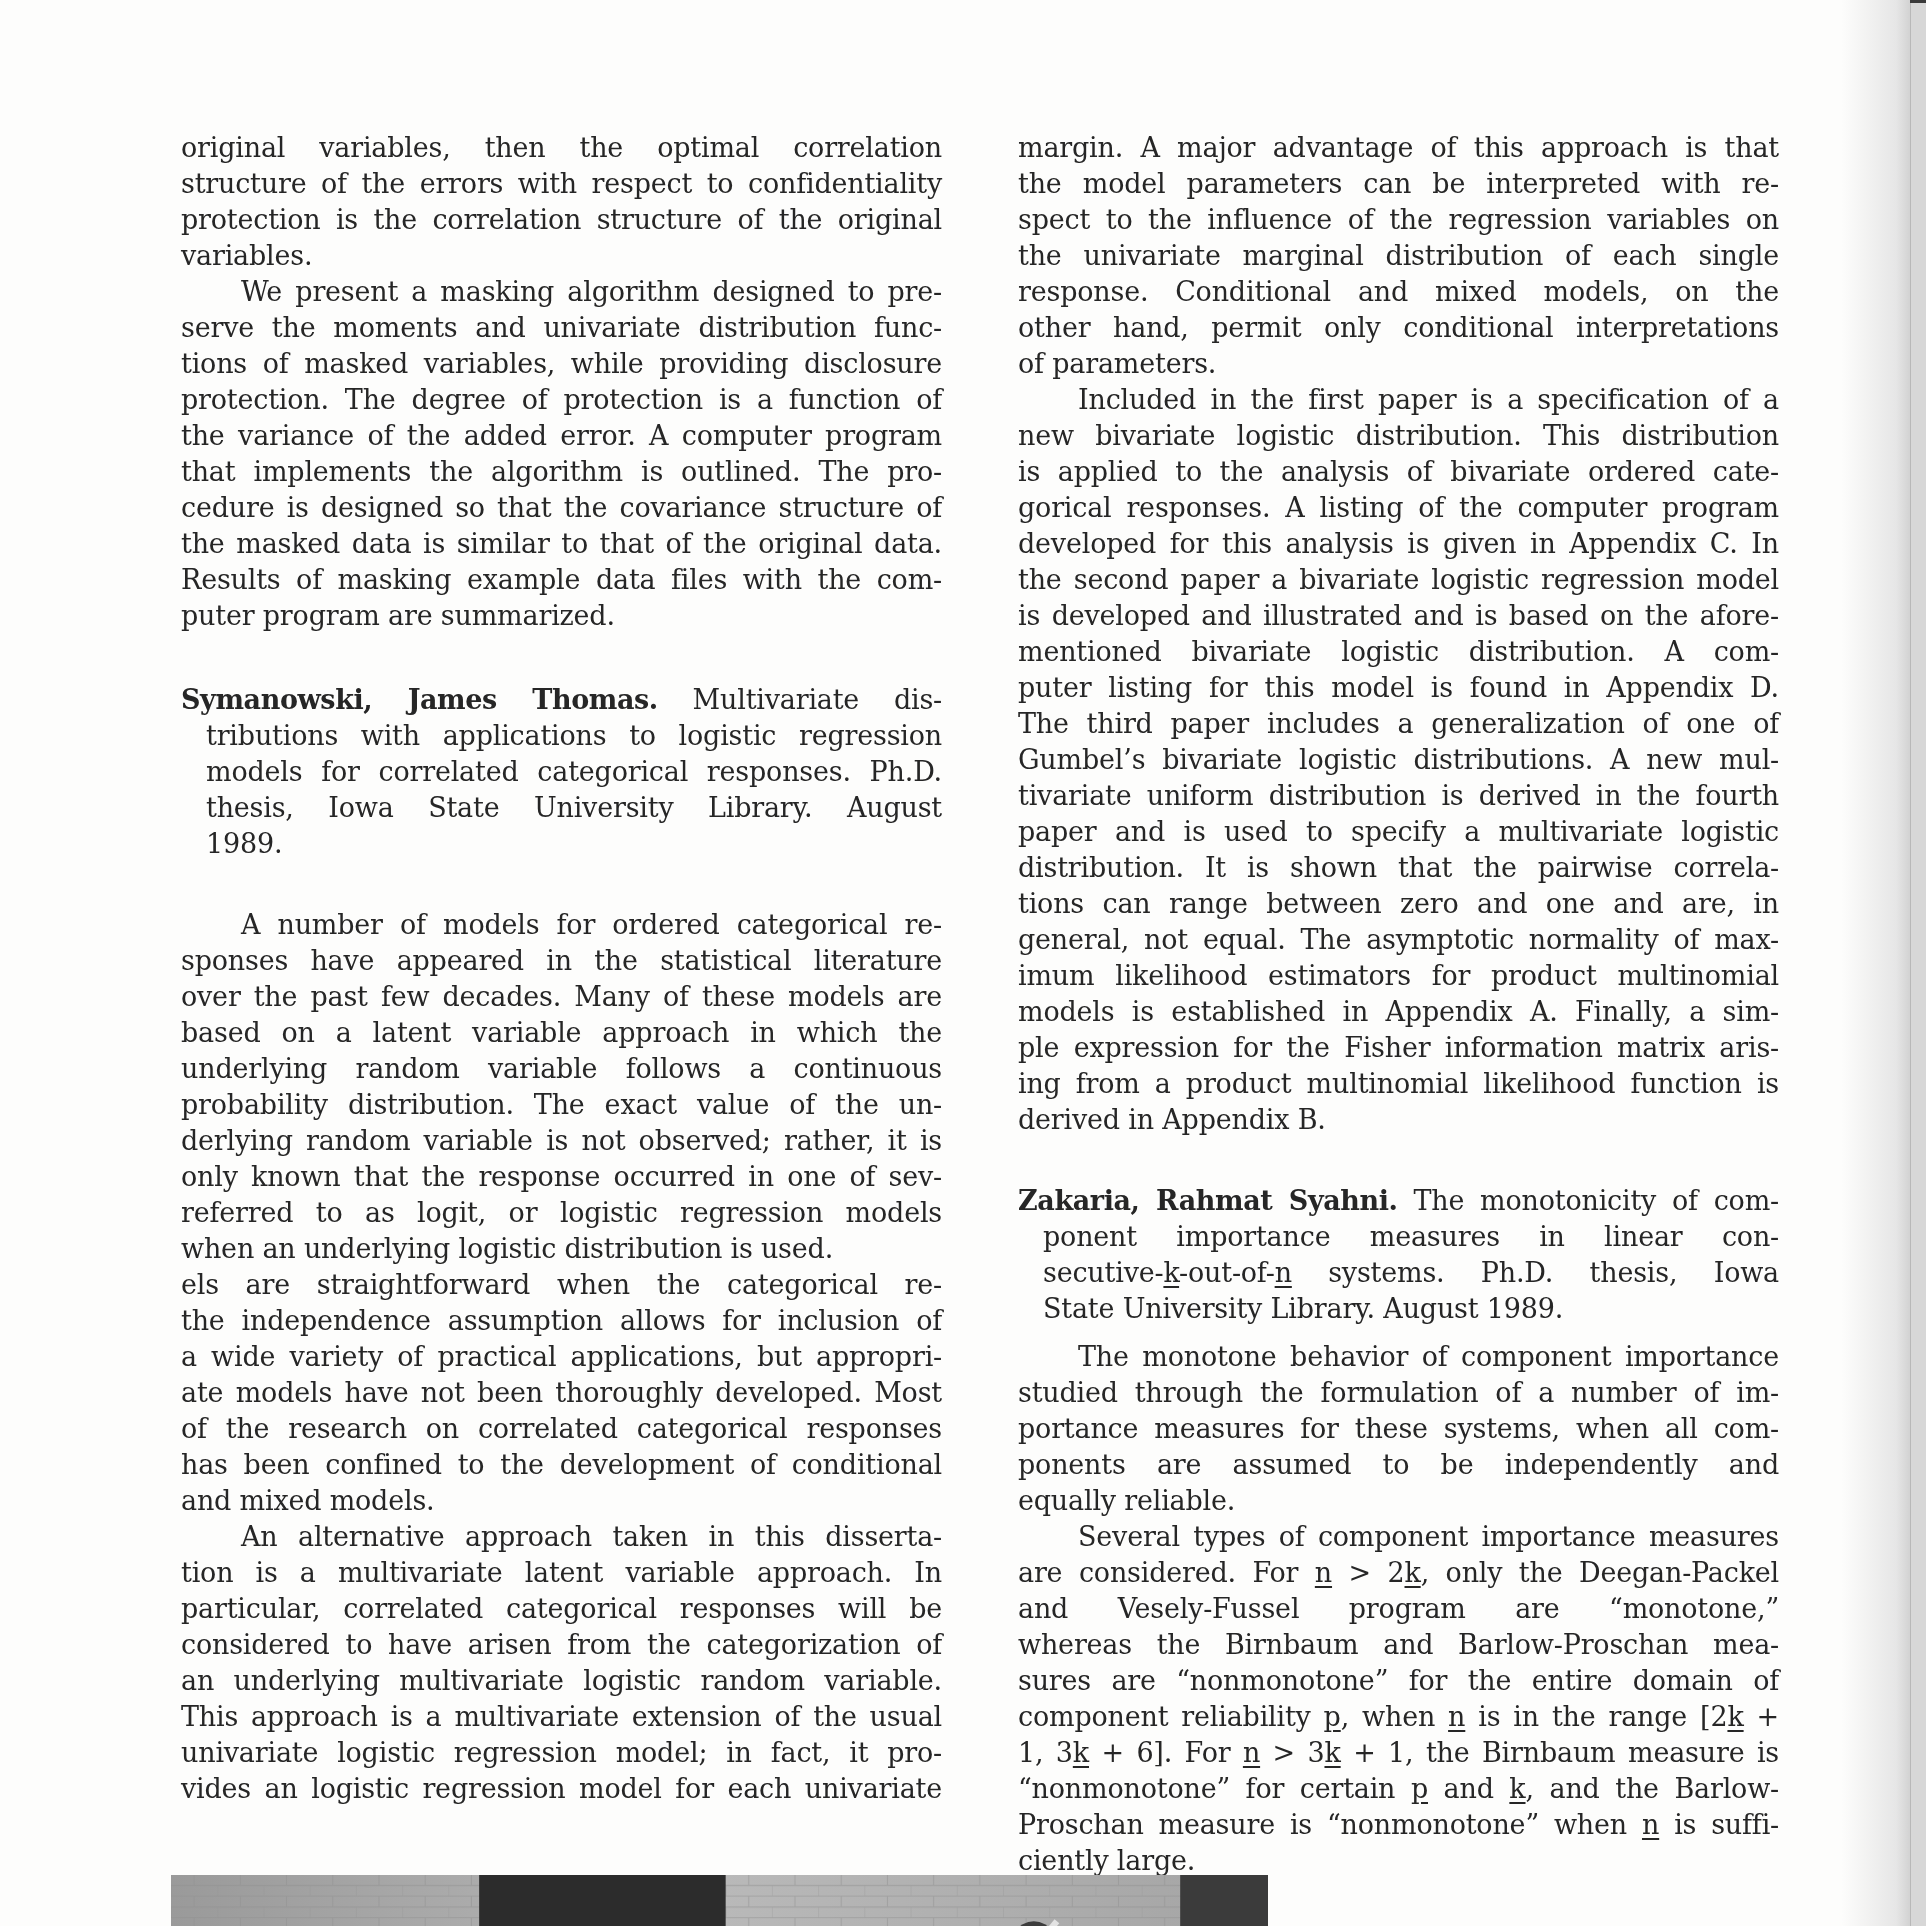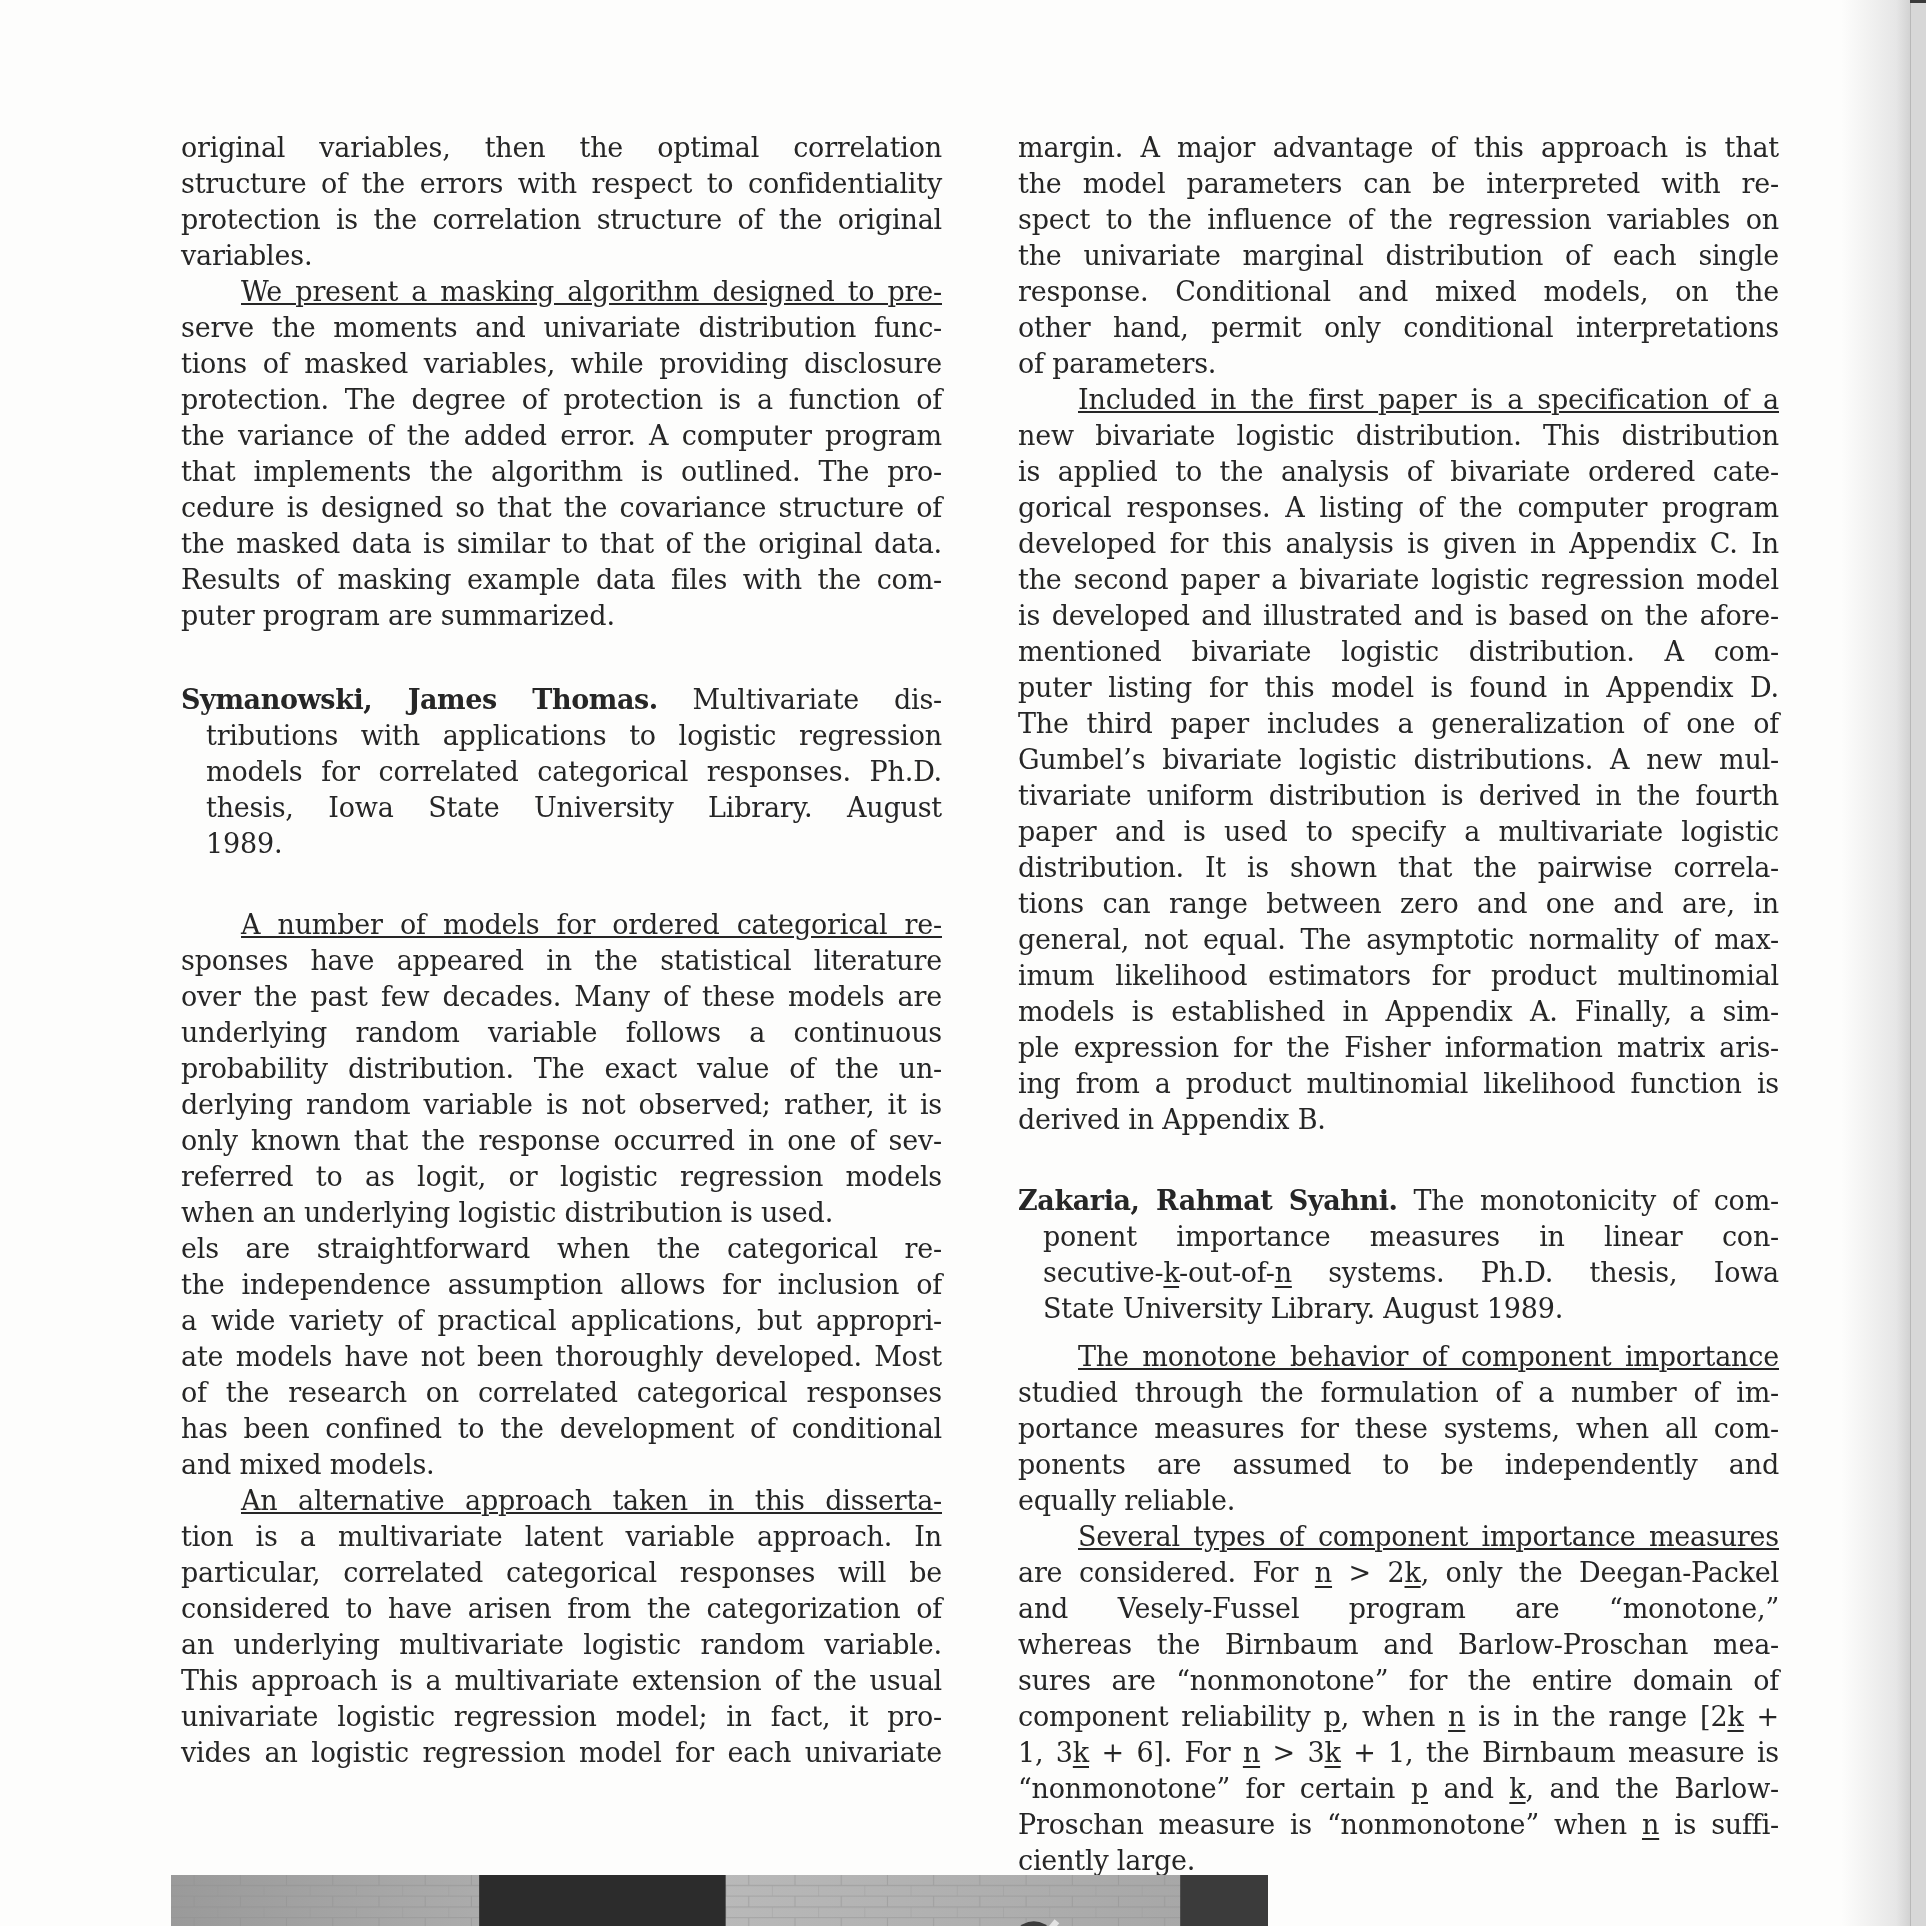--- a/index.html
+++ b/index.html
@@ -24,21 +24,21 @@
   .col {
     position: absolute; top: 130px; width: 761px;
     font-size: 27px; line-height: 36px;
     letter-spacing: -0.2px;
     margin-left: 19px;
   }
   .col.left { left: 162px; }
   .col.right { left: 999px; }
   .line { display: block; white-space: nowrap; text-align: justify; text-align-last: justify; height: 36px; overflow: visible; }
   .line.last { text-align-last: left; }
-  .line.indent { padding-left: 60px; text-decoration: underline; }
+  .line.indent { padding-left: 60px; }
   .line.hang { padding-left: 25px; }
   .gap { display: block; height: 35px; }
   .entry-name { font-weight: bold; letter-spacing: -0.4px; }
   .u { text-decoration: underline; text-underline-offset: 3.9px; text-decoration-thickness: 1.5px; }
 
   .photo {
     position: absolute; left: 171px; top: 1875px; width: 1097px; height: 492px;
     background: #8a8a8a; overflow: hidden;
   }
   .photo svg { display: block; width: 100%; height: 100%; }
@@ -78,20 +78,21 @@
     <span class="line hang">models for correlated categorical responses. Ph.D.</span>
     <span class="line hang">thesis, Iowa State University Library. August</span>
     <span class="line hang last">1989.</span>
 
     <span class="gap" style="height:45px"></span>
 
     <div>
       <span class="line indent">A number of models for ordered categorical re-</span>
       <span class="line">sponses have appeared in the statistical literature</span>
       <span class="line">over the past few decades. Many of these models are</span>
+      <span class="line">based on a latent variable approach in which the</span>
       <span class="line">underlying random variable follows a continuous</span>
       <span class="line">probability distribution. The exact value of the un-</span>
       <span class="line">derlying random variable is not observed; rather, it is</span>
       <span class="line">only known that the response occurred in one of sev-</span>
       <span class="line">referred to as logit, or logistic regression models</span>
       <span class="line last">when an underlying logistic distribution is used.</span>
     </div>
     <div>
       <span class="line">els are straightforward when the categorical re-</span>
       <span class="line">the independence assumption allows for inclusion of</span>

